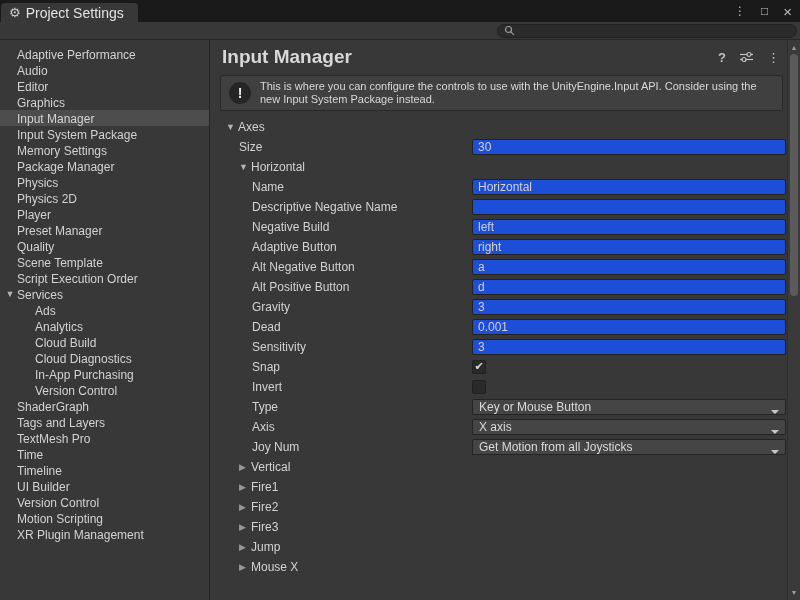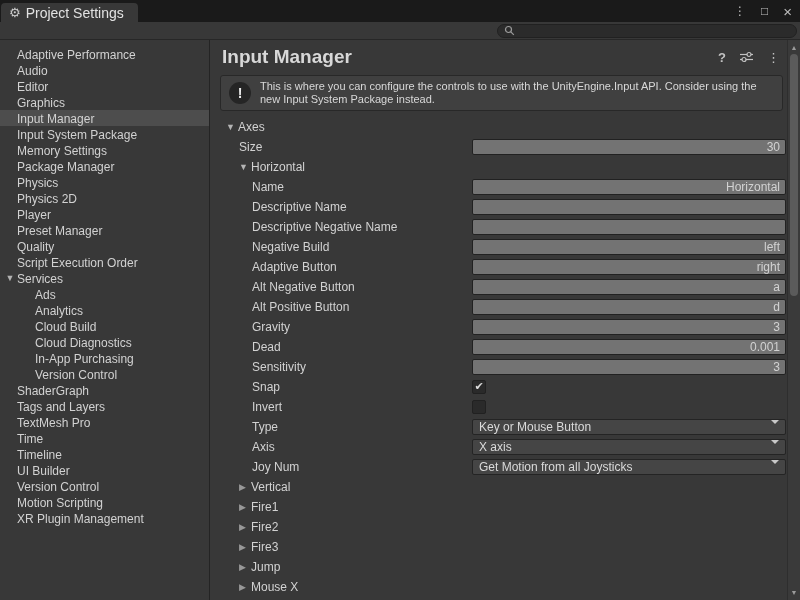--- a/index.html
+++ b/index.html
@@ -52,27 +52,27 @@
 
   .rows { margin-top:6px; }
   .row { height:20px; display:flex; align-items:center; }
   .row-label { flex:1; display:flex; align-items:center; white-space:nowrap; overflow:hidden; }
   .ind0 .row-label { padding-left:16px; }
   .ind1 .row-label { padding-left:29px; }
   .ind2 .row-label { padding-left:42px; }
   .tri { width:12px; flex:none; font-size:9px; color:#B4B4B4; }
   .tri.closed { color:#979797; }
   .row-field { width:314px; flex:none; margin-right:1px; display:flex; align-items:center; }
-  .tfield { width:100%; height:16px; background:#737373; border:1px solid #212121; border-radius:2px;
-    color:#D2D2D2; font-size:12px; font-family:inherit; padding:0 5px; outline:none;text-align:right; }
+  .tfield { width:100%; height:16px; background:#1d4ed8; border:1px solid #212121; border-radius:2px;
+    color:#D2D2D2; font-size:12px; font-family:inherit; padding:0 5px; outline:none; }
   .checkbox { width:14px; height:14px; background:#2A2A2A; border:1px solid #212121; border-radius:2px;
     display:flex; align-items:center; justify-content:center; }
   .check { font-size:11px; color:#DADADA; line-height:1; margin-top:-1px; }
   .dropdown { width:100%; height:16px; background:#454545; border:1px solid #242424; border-radius:2px;
-    display:flex; align-items:flex-start; justify-content:space-between; padding:0 6px; }
+    display:flex; align-items:flex-end; justify-content:space-between; padding:0 6px; }
   .dd-val { font-size:12px; color:#DADADA; }
   .dd-arrow { width:0; height:0; border-left:4px solid transparent; border-right:4px solid transparent;
     border-top:4px solid #C8C8C8; }
 
   
   .scrollbar { position:absolute; right:0; top:0; bottom:0; width:13px; background:#3A3A3A;
     border-left:1px solid #2E2E2E; }
   .scroll-arrow { position:absolute; left:0; width:100%; height:13px; display:flex; align-items:center;
     justify-content:center; font-size:7px; color:#9A9A9A; }
   .scroll-arrow.up { top:1px; }
@@ -139,20 +139,23 @@
         <span class="sb-label">Physics 2D</span>
       </div>
       <div class="sb-item">
         <span class="sb-label">Player</span>
       </div>
       <div class="sb-item">
         <span class="sb-label">Preset Manager</span>
       </div>
       <div class="sb-item">
         <span class="sb-label">Quality</span>
+      </div>
+      <div class="sb-item">
+        <span class="sb-label">Scene Template</span>
       </div>
       <div class="sb-item">
         <span class="sb-label">Script Execution Order</span>
       </div>
       <div class="sb-item">
         <span class="sb-tri">▼</span>
         <span class="sb-label">Services</span>
       </div>
       <div class="sb-item child">
         <span class="sb-label">Ads</span>
@@ -245,28 +248,20 @@
         <div class="row ind2">
           <div class="row-label">
             <span>Name</span>
           </div>
           <div class="row-field">
             <input class="tfield" type="text" value="Horizontal" style="">
           </div>
         </div>
         <div class="row ind2">
           <div class="row-label">
-            <span>Descriptive Name</span>
-          </div>
-          <div class="row-field">
-            <input class="tfield" type="text" style="">
-          </div>
-        </div>
-        <div class="row ind2">
-          <div class="row-label">
             <span>Descriptive Negative Name</span>
           </div>
           <div class="row-field">
             <input class="tfield" type="text" style="">
           </div>
         </div>
         <div class="row ind2">
           <div class="row-label">
             <span>Negative Build</span>
           </div>

